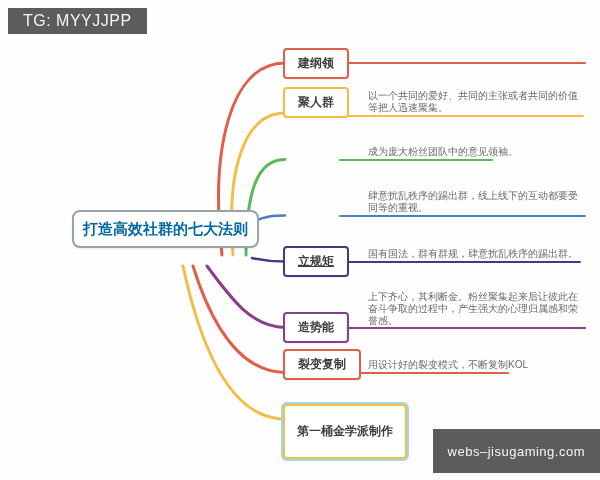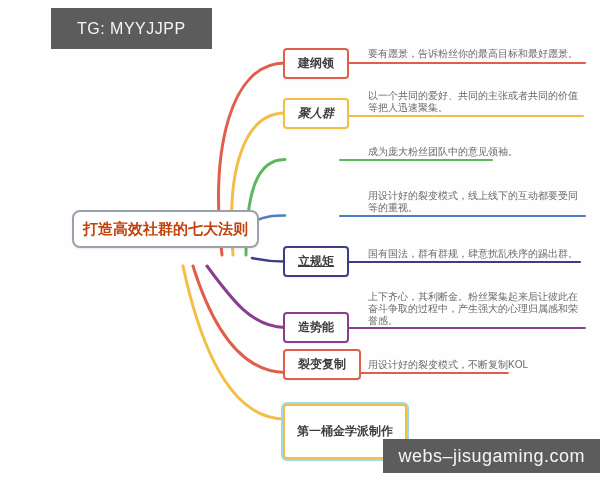--- a/index.html
+++ b/index.html
@@ -7,27 +7,27 @@
     position:relative;width:600px;height:480px;background:#fefefe;
     font-family:"Liberation Sans","DejaVu Sans",sans-serif;
     overflow:hidden;
   }
   .wires{position:absolute;left:0;top:0;width:600px;height:480px;}
   .badge{
     position:absolute;background:#5c5c5c;color:#f5f5f5;
     display:flex;align-items:center;justify-content:center;
     letter-spacing:0.5px;
   }
-  .badge.tl{left:8px;top:8px;height:41px;padding:0 26px;font-size:16px;margin-left:43px;}
-  .badge.br{right:0;bottom:7px;height:34px;padding:0 15px;font-size:18px;}
+  .badge.tl{left:8px;top:8px;height:26px;padding:0 15px;font-size:16px;}
+  .badge.br{right:0;bottom:7px;height:44px;padding:0 15px;font-size:13px;}
   .root-node{
     position:absolute;left:72px;top:210px;width:165px;
     background:#ffffff;border:2px solid #98a1ac;border-radius:8px;
     padding:7px 9px;text-align:center;
-    font-size:15px;font-weight:bold;color:#c2410c;line-height:20px;
+    font-size:15px;font-weight:bold;color:#0369a1;line-height:20px;
     box-shadow:0 1px 2px rgba(0,0,0,0.08);
   }
   .topic{
     position:absolute;left:283px;background:#ffffff;border-radius:4px;
     border:2px solid #888;padding:5px 13px;
     font-size:12px;font-weight:bold;color:#3d3d3d;white-space:nowrap;
     box-shadow:0 1px 2px rgba(0,0,0,0.06);
   }
   .topic.t8{padding:17px 12px;box-shadow:0 0 0 2px #9fd8e8, 0 1px 2px rgba(0,0,0,0.06);}
   .desc{
@@ -57,30 +57,29 @@
     <path d="M 340,160 H 492" fill="none" stroke-width="2" stroke-linecap="round" stroke="#5cb85c"></path>
     <path d="M 340,216 H 585" fill="none" stroke-width="2" stroke-linecap="round" stroke="#4a80c0"></path>
     <path d="M 340,262 H 580" fill="none" stroke-width="2" stroke-linecap="round" stroke="#3d3d85"></path>
     <path d="M 340,328 H 585" fill="none" stroke-width="2" stroke-linecap="round" stroke="#8a3e8f"></path>
     <path d="M 355,373 H 508" fill="none" stroke-width="2" stroke-linecap="round" stroke="#df5f4b"></path>
   </svg>
 
   <div class="root-node">打造高效社群的七大法则</div>
 
   <div class="topic" style="top: 48px; border-color: rgb(223, 95, 75);">建纲领</div>
-  <div class="topic" style="top: 98px; border-color: rgb(242, 190, 69); font-style: italic;">聚人群</div>
+  <div class="topic" style="top: 87px; border-color: rgb(242, 190, 69);">聚人群</div>
   <div class="topic" style="top: 246px; border-color: rgb(61, 61, 133); text-decoration: underline;">立规矩</div>
   <div class="topic" style="top: 312px; border-color: rgb(138, 62, 143);">造势能</div>
   <div class="topic" style="top: 349px; border-color: rgb(223, 95, 75);">裂变复制</div>
   <div class="topic t8" style="top: 404px; border-color: rgb(242, 190, 69);">第一桶金学派制作</div>
 
-  <div class="desc" style="top:48px">要有愿景，告诉粉丝你的最高目标和最好愿景。</div>
   <div class="desc" style="top:90px">以一个共同的爱好、共同的主张或者共同的价值等把人迅速聚集。</div>
   <div class="desc" style="top:146px">成为庞大粉丝团队中的意见领袖。</div>
-  <div class="desc" style="top:190px">用设计好的裂变模式，线上线下的互动都要受同等的重视。</div>
+  <div class="desc" style="top:190px">肆意扰乱秩序的踢出群，线上线下的互动都要受同等的重视。</div>
   <div class="desc" style="top:248px">国有国法，群有群规，肆意扰乱秩序的踢出群。</div>
   <div class="desc" style="top:291px">上下齐心，其利断金。粉丝聚集起来后让彼此在奋斗争取的过程中，产生强大的心理归属感和荣誉感。</div>
   <div class="desc" style="top:359px">用设计好的裂变模式，不断复制KOL</div>
 
   <div class="badge tl">TG: MYYJJPP</div>
   <div class="badge br">webs–jisugaming.com</div>
 
 </div>
 
 </body></html>

